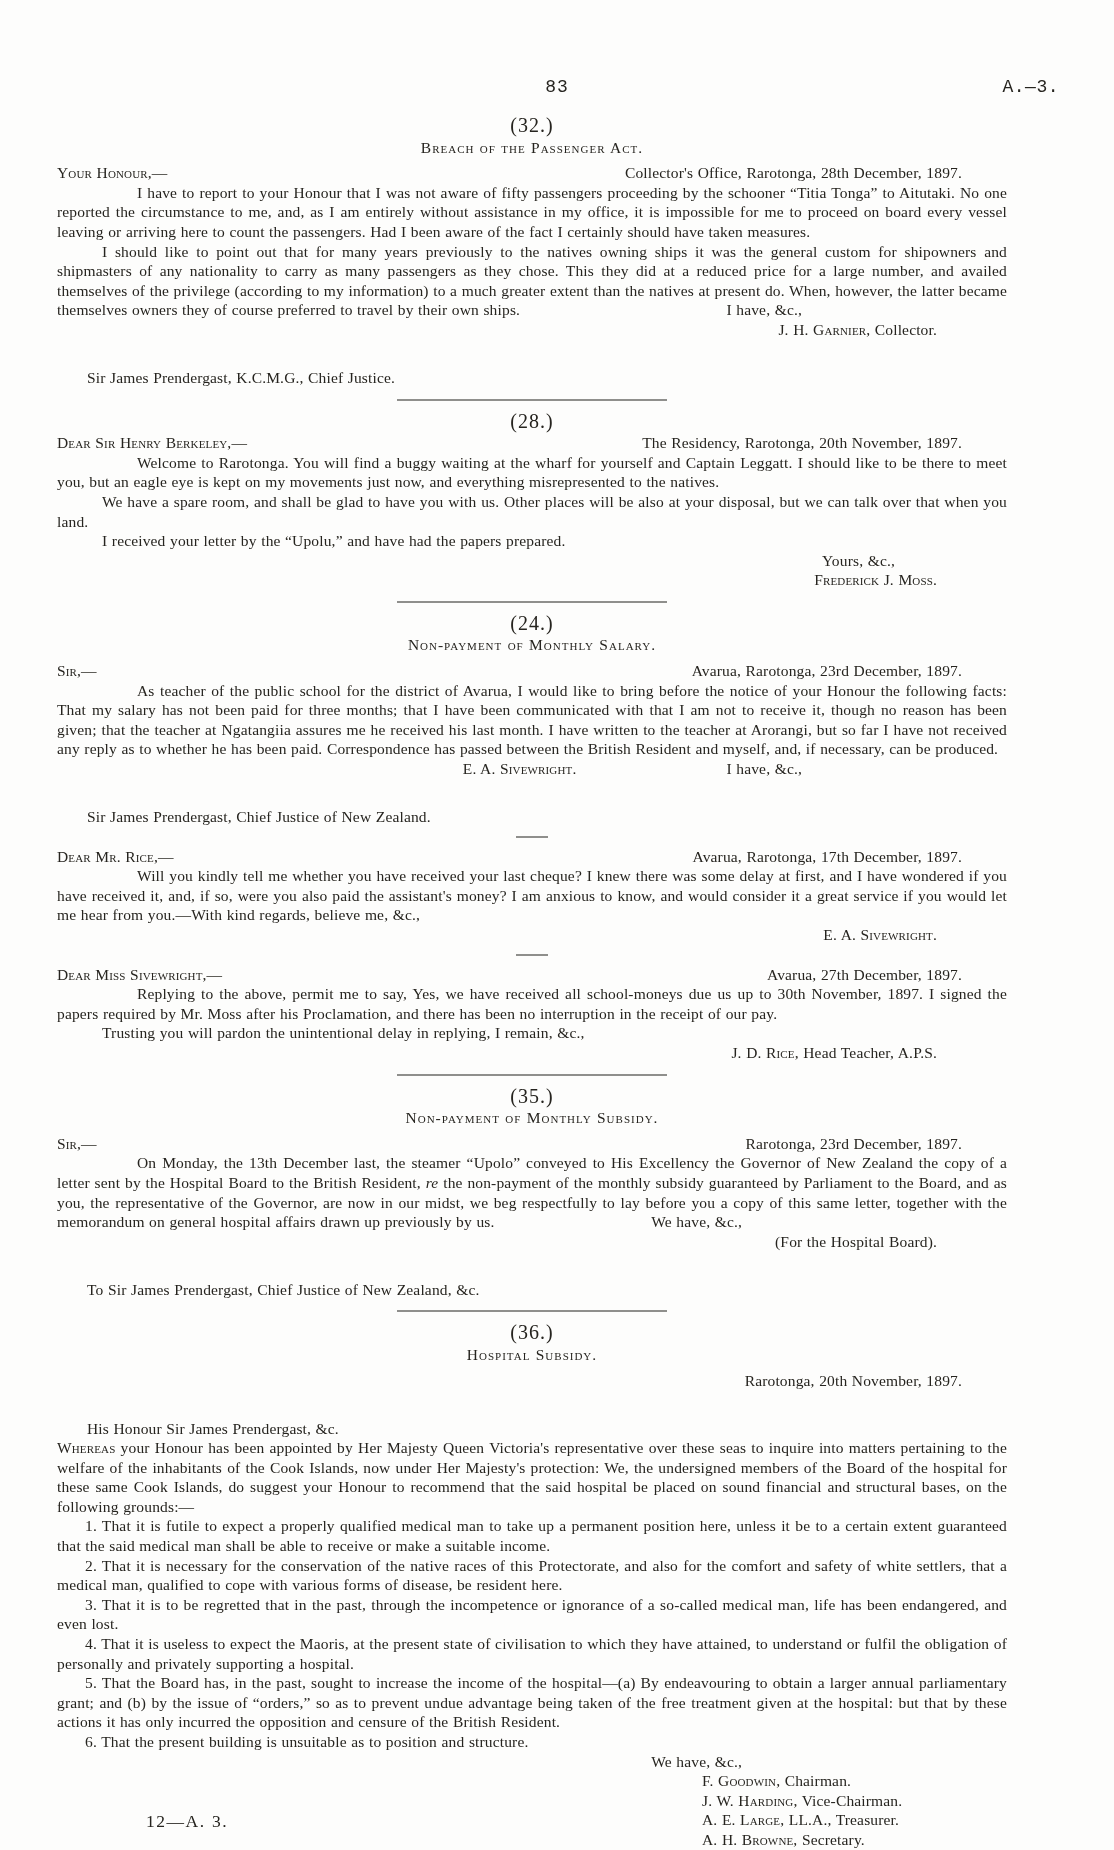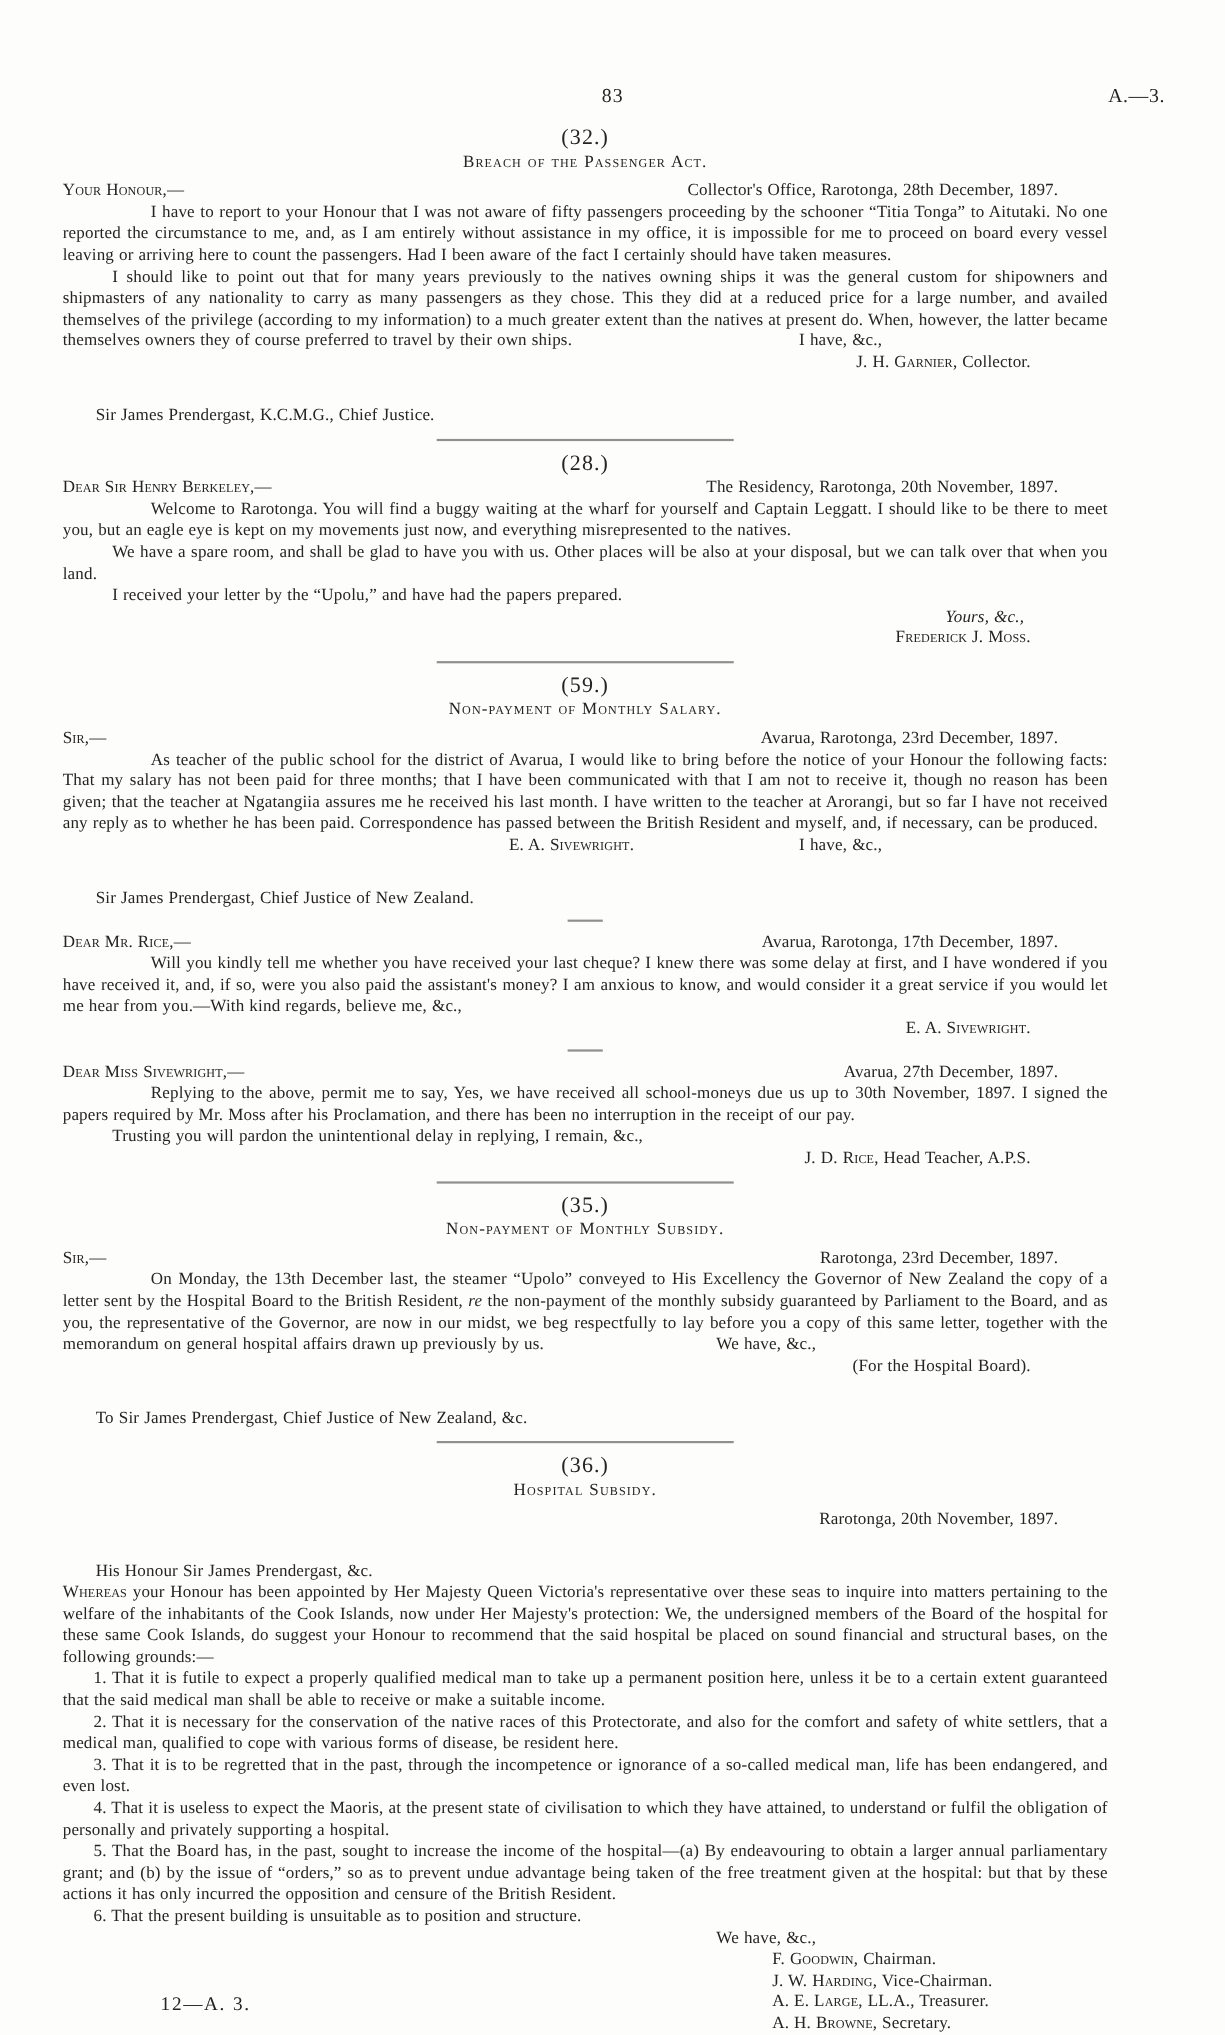--- a/index.html
+++ b/index.html
@@ -4,21 +4,21 @@
 <title>A.—3.</title>
 <style>
   html,body{margin:0;padding:0;}
   body{
     width:1114px;height:1850px;overflow:hidden;position:relative;
     background:#fdfdfc;color:#26241f;
     font-family:"Liberation Serif","DejaVu Serif",serif;
     font-size:15.5px;line-height:19.6px;letter-spacing:0.15px;word-spacing:0.5px;
   }
   .page{padding:78px 107px 0 57px;position:relative;}
-  .pagehead{position:relative;text-align:center;height:24px;margin-bottom:14px;}
+  .pagehead{position:relative;text-align:center;height:24px;margin-bottom:14px;font-family:Liberation Mono, monospace;}
   .pagenum{font-size:18px;letter-spacing:1px;margin-left:50px;}
   .docref{position:absolute;right:-52px;top:0;font-size:18px;letter-spacing:0.5px;}
   .sc{font-variant:small-caps;}
   .it{font-style:italic;}
   section{margin:0;}
   .secnum{text-align:center;font-size:20px;letter-spacing:1px;margin:6px 0 2px;}
   .sectitle{text-align:center;font-variant:small-caps;letter-spacing:1px;margin:0 0 6px;}
   .salline{display:flex;justify-content:space-between;}
   .sal-left{white-space:nowrap;}
   .dateline{margin-right:45px;white-space:nowrap;}
@@ -26,21 +26,21 @@
   .i80{text-indent:80px;}
   .i45{text-indent:45px;}
   .i28{text-indent:28px;}
   .val{float:right;margin-right:205px;}
   .val265{float:right;margin-right:265px;}
   .flexline{display:flex;justify-content:space-between;}
   .endline{display:flex;justify-content:flex-end;}
   .mr45{margin-right:45px;}
   .mr70{margin-right:70px;}
   .mr135{margin-right:135px;}
-  .mr175{margin-right:76px;font-style:italic;}
+  .mr175{margin-right:112px;}
   .mr265{margin-right:265px;}
   .ml30{margin-left:30px;margin-top:48px;}
   .ml40{margin-left:40px;}
   .sigstack{margin-left:645px;}
   .rule{width:270px;height:2px;background:#8f8f8c;margin:11px auto;}
   .rule.small{width:32px;height:2px;margin:9px auto;}
   .footer-mark{position:absolute;left:146px;top:1812px;font-size:17.5px;letter-spacing:1.5px;}
 </style>
 </head>
 <body>
@@ -82,21 +82,21 @@
       <span class="mr175">Yours, &amp;c.,</span>
     </div>
     <div class="endline">
       <span class="mr70"><span class="sc">Frederick J. Moss</span><span>.</span></span>
     </div>
   </section>
 
   <div class="rule"></div>
 
   <section>
-    <div class="secnum">(59.)</div>
+    <div class="secnum">(24.)</div>
     <div class="sectitle">Non-payment of Monthly Salary.</div>
     <div class="salline">
       <span class="sal-left"><span class="sc">Sir</span><span>,—</span></span>
       <span class="dateline">Avarua, Rarotonga, 23rd December, 1897.</span>
     </div>
     <p class="para i80"><span>As teacher of the public school for the district of Avarua, I would like to bring before the notice of your Honour the following facts: That my salary has not been paid for three months; that I have been communicated with that I am not to receive it, though no reason has been given; that the teacher at Ngatangiia assures me he received his last month.  I have written to the teacher at Arorangi, but so far I have not received any reply as to whether he has been paid.  Correspondence has passed between the British Resident and myself, and, if necessary, can be produced.</span><span class="val">I have, &amp;c.,</span></p>
     <div class="flexline">
       <span class="ml30">Sir James Prendergast, Chief Justice of New Zealand.</span>
       <span class="mr70"><span class="sc">E. A. Sivewright</span><span>.</span></span>
     </div>

